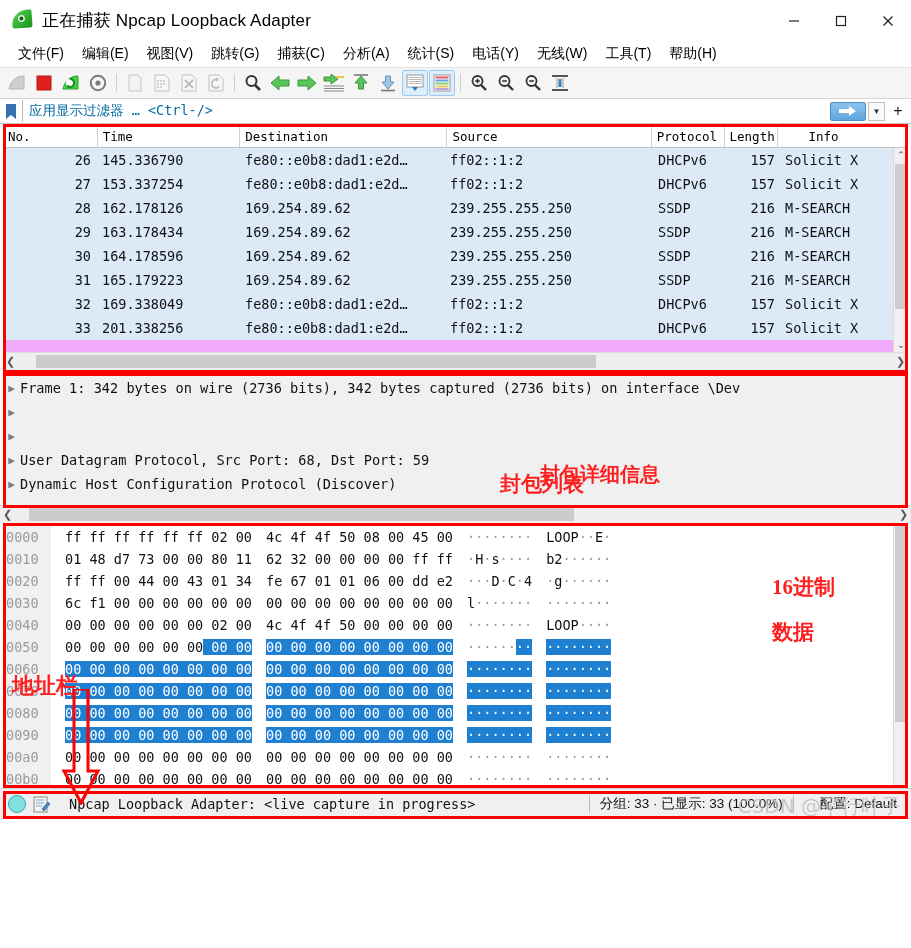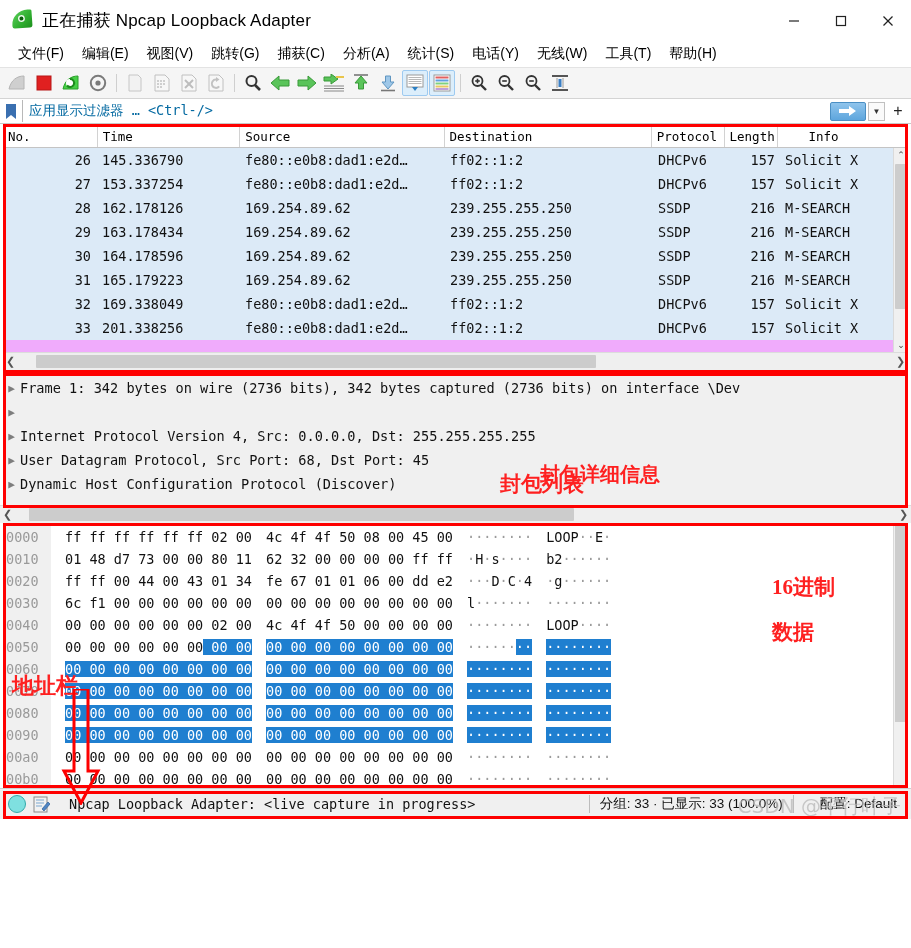--- a/index.html
+++ b/index.html
@@ -342,22 +342,22 @@
     <div class="filter-caret">▼</div>
     <div class="filter-plus">+</div>
   </div>
 
   <div class="packet-list-wrap">
     <div class="redbox" style="left:3px;top:0px;width:905px;height:249px;"></div>
     <div class="plist">
       <div class="plist-head">
         <div class="ph" style="width:95px;">No.</div>
         <div class="ph" style="width:143px;">Time</div>
+        <div class="ph" style="width:208px;">Destination</div>
         <div class="ph" style="width:205px;">Source</div>
-        <div class="ph" style="width:208px;">Destination</div>
         <div class="ph" style="width:73px;">Protocol</div>
         <div class="ph" style="width:54px;">Length</div>
         <div class="ph" style="width:105px;border-right:none;margin-left:25px;">Info</div>
       </div>
 
       <div class="plist-body">
         <div id="plist-rows">
             <div class="prow">
               <div class="pc num" style="width: 95px;">26</div>
               <div class="pc" style="width: 143px;">145.336790</div>
@@ -455,25 +455,24 @@
       <div id="detail-rows">
           <div class="drow">
             <div class="dtri">▶</div>
             <div>Frame 1: 342 bytes on wire (2736 bits), 342 bytes captured (2736 bits) on interface \Dev</div>
           </div>
           <div class="drow">
             <div class="dtri">▶</div>
           </div>
           <div class="drow">
             <div class="dtri">▶</div>
-            <div>Internet Protocol Version 4, Src: 0.0.0.0, Dst: 255.255.255.255</div>
           </div>
           <div class="drow">
             <div class="dtri">▶</div>
-            <div>User Datagram Protocol, Src Port: 68, Dst Port: 45</div>
+            <div>User Datagram Protocol, Src Port: 68, Dst Port: 59</div>
           </div>
           <div class="drow">
             <div class="dtri">▶</div>
             <div>Dynamic Host Configuration Protocol (Discover)</div>
           </div>
         </div>
     </div>
     <div class="redlabel" style="left:540px;top:88px;font-size:20px;">封包详细信息</div>
   </div>
 

